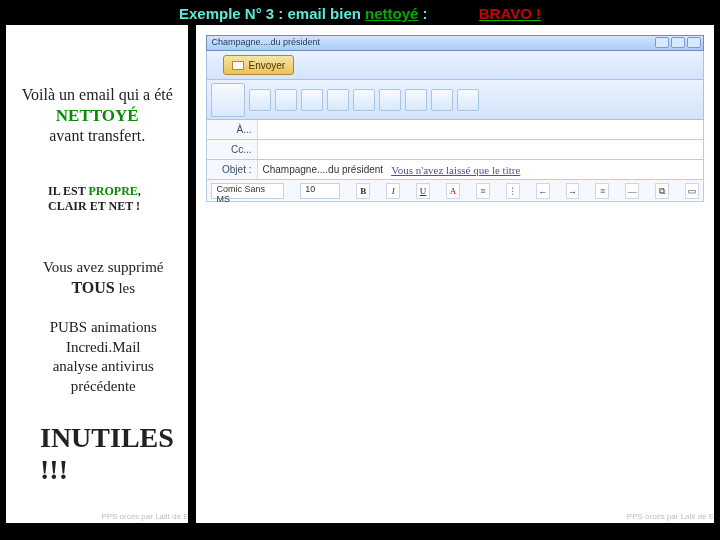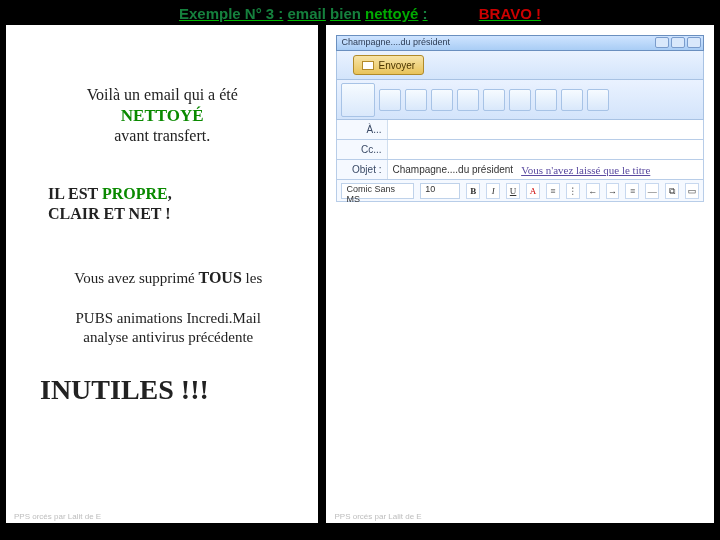--- a/index.html
+++ b/index.html
@@ -10,21 +10,21 @@
     font-family: "Comic Sans MS", cursive, sans-serif;
     overflow: hidden;
     position: relative;
   }
   .slide-title {
     text-align: center;
     padding: 5px 0 3px 0;
     font-size: 15px;
     font-weight: bold;
   }
-  .slide-title .t-black { color: #15803d; text-decoration: underline; text-decoration-color: #0b0; }
+  .slide-title .t-black { color: #5eead4; text-decoration-color: #0b0; }
   .slide-title .t-green { color: #0a0; text-decoration: underline; }
   .slide-title .t-red { color: #c00; text-decoration: underline; text-decoration-color: #0b0; margin-left: 47px; }
   .panels {
     display: flex;
     width: 100%;
     height: 504px;
     padding: 0 6px 6px 6px;
     gap: 8px;
   }
   .panel {
@@ -45,21 +45,21 @@
     line-height: 1.25;
     margin-bottom: 38px;
   }
   .block1 .word-nettoye {
     color: #0a8a00;
     font-weight: bold;
     font-size: 17px;
   }
   .block2 {
     text-align: left;
-    font-size: 16px;
+    font-size: 12px;
     font-weight: bold;
     line-height: 1.25;
     margin: 0 0 44px 32px;
   }
   .block2 .propre { color: #0a8a00; }
   .block3 {
     text-align: center;
     font-size: 15px;
     line-height: 1.3;
     margin: 0 0 26px 12px;
@@ -67,23 +67,23 @@
   .block3 .tous { font-weight: bold; font-size: 16px; }
   .block4 {
     text-align: left;
     font-size: 28px;
     font-weight: bold;
     margin-left: 24px;
   }
   .panel-footer {
     position: absolute;
     bottom: 2px;
-    left: 8px;
+    left: 0;
     right: 0;
-    text-align: left;
+    text-align: right;
     font-size: 8px;
     color: #bdbdbd;
     font-family: Arial, sans-serif;
   }
   
   .email-app {
     font-family: "Segoe UI", Tahoma, Arial, sans-serif;
     font-size: 10px;
     color: #333;
   }
@@ -177,21 +177,21 @@
     white-space: nowrap;
   }
   .format-bar {
     border: 1px solid #b8cde8;
     border-top: none;
     height: 22px;
     background: #f5f9ff;
     display: flex;
     align-items: center;
     padding: 0 4px;
-    gap: 6px;
+    gap: 16px;
     font-size: 10px;
   }
   .font-select {
     border: 1px solid #bfd2ea;
     background: #fff;
     height: 16px;
     font-size: 9px;
     padding: 0 12px 0 4px;
   }
   .fmt-btn {

